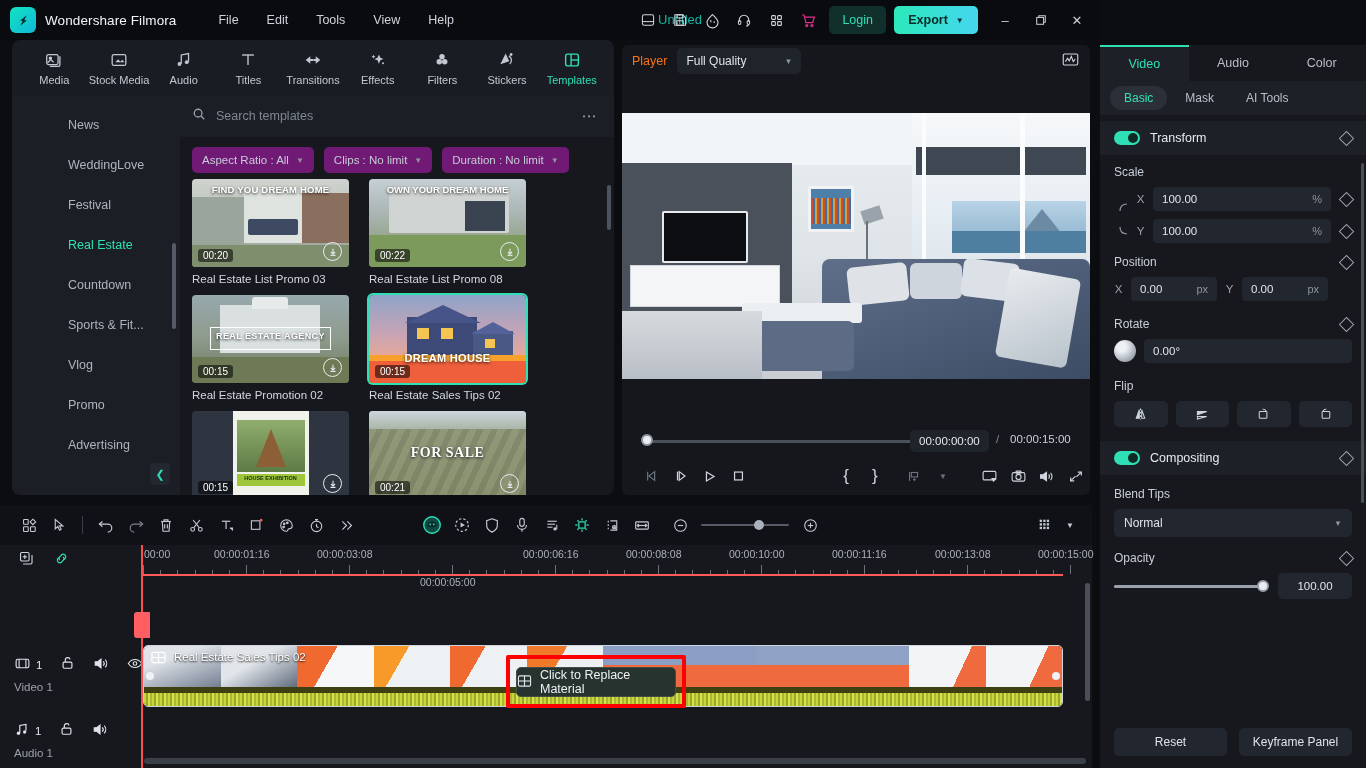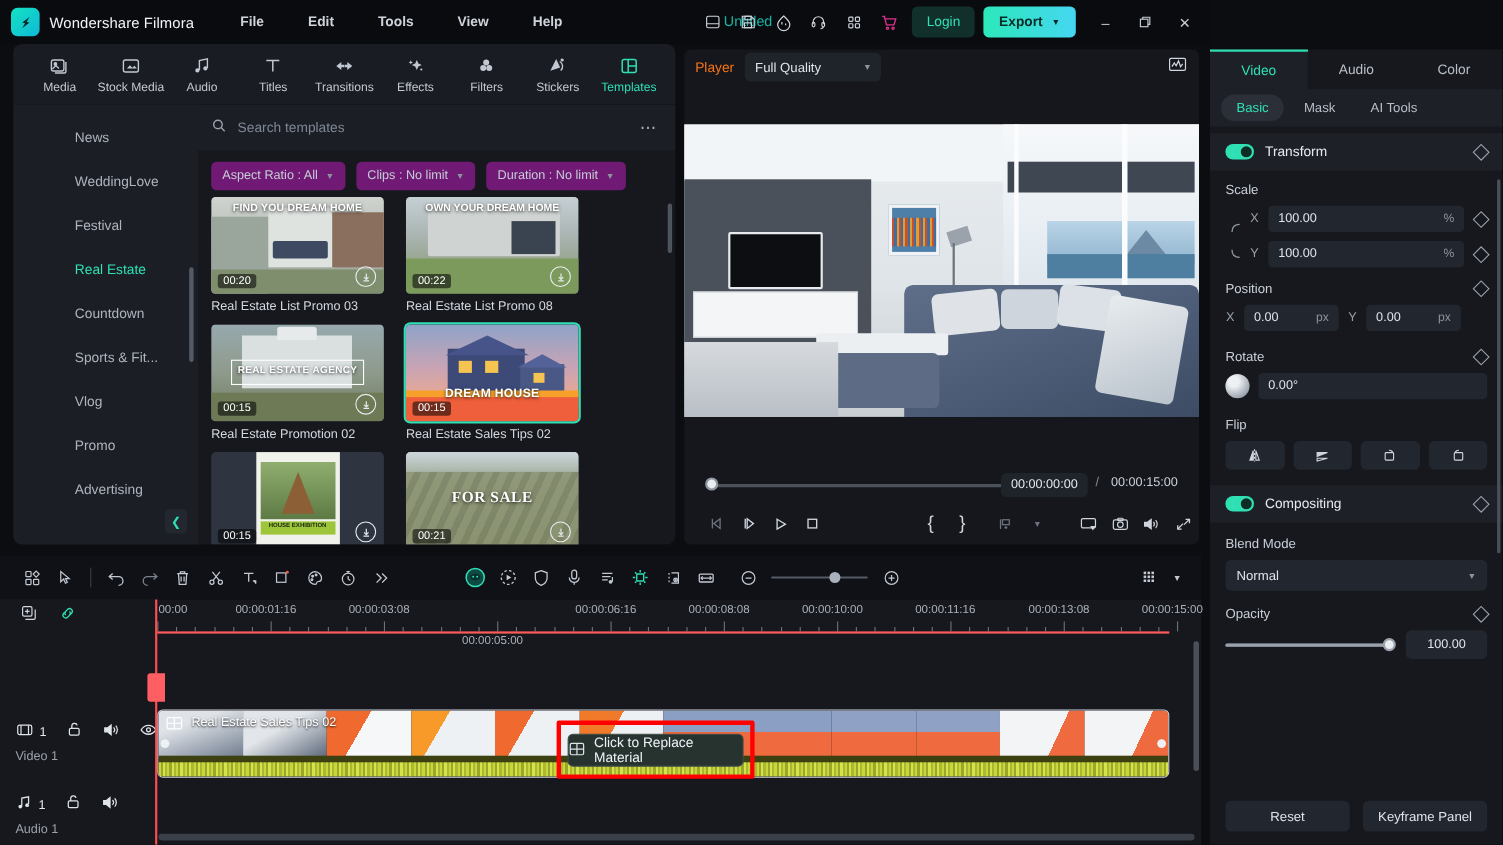--- a/index.html
+++ b/index.html
@@ -18,21 +18,21 @@
     position: absolute; left: 0; top: 0; width: 1100px; height: 40px;
     background: #0a0b0e; display: flex; align-items: center; text-align: right;
   }
   .logo-box {
     width: 26px; height: 26px; margin-left: 10px; border-radius: 6px;
     background: linear-gradient(135deg,#14e3c2,#0fb8d8);
     display: flex; align-items: center; justify-content: center;
   }
   .logo-box svg { display:block; }
   .brand { margin-left: 9px; font-size: 13.5px; color: #f2f4f7; letter-spacing: .1px; }
-  .menubar { display: flex; margin-left: 30px; gap: 16px; font-weight: bold; }
+  .menubar { display: flex; margin-left: 30px; gap: 4px; }
   .menu-item {
     padding: 5px 12px; font-size: 12.5px; color: #cfd4dc; border-radius: 4px; cursor: default;
   }
   .doc-title {
     position: absolute; left: 658px; top: 12px; font-size: 13px; color: #14b8a6;
   }
   .tb-right {
     position: absolute; right: 6px; top: 0; height: 40px; display: flex; align-items: center; gap: 2px;
   }
   .tb-ico {
@@ -898,21 +898,21 @@
       </div>
     </div>
 
     <div class="sec-head" style="margin-top:14px;">
       <div class="toggle"></div>
       <div class="sec-title">Compositing</div>
       <div class="kf"></div>
     </div>
 
     <div class="pgroup" style="padding-top:12px;">
-      <div class="plabel">Blend Mode</div>
+      <div class="plabel">Blend Tips</div>
       <div class="select">
         <span>Normal</span>
         <span class="chev">▼</span>
       </div>
     </div>
 
     <div class="pgroup" style="padding-top:14px;">
       <div class="plabel">
         <span>Opacity</span>
         <span class="kf" style="margin-left:auto;"></span>

